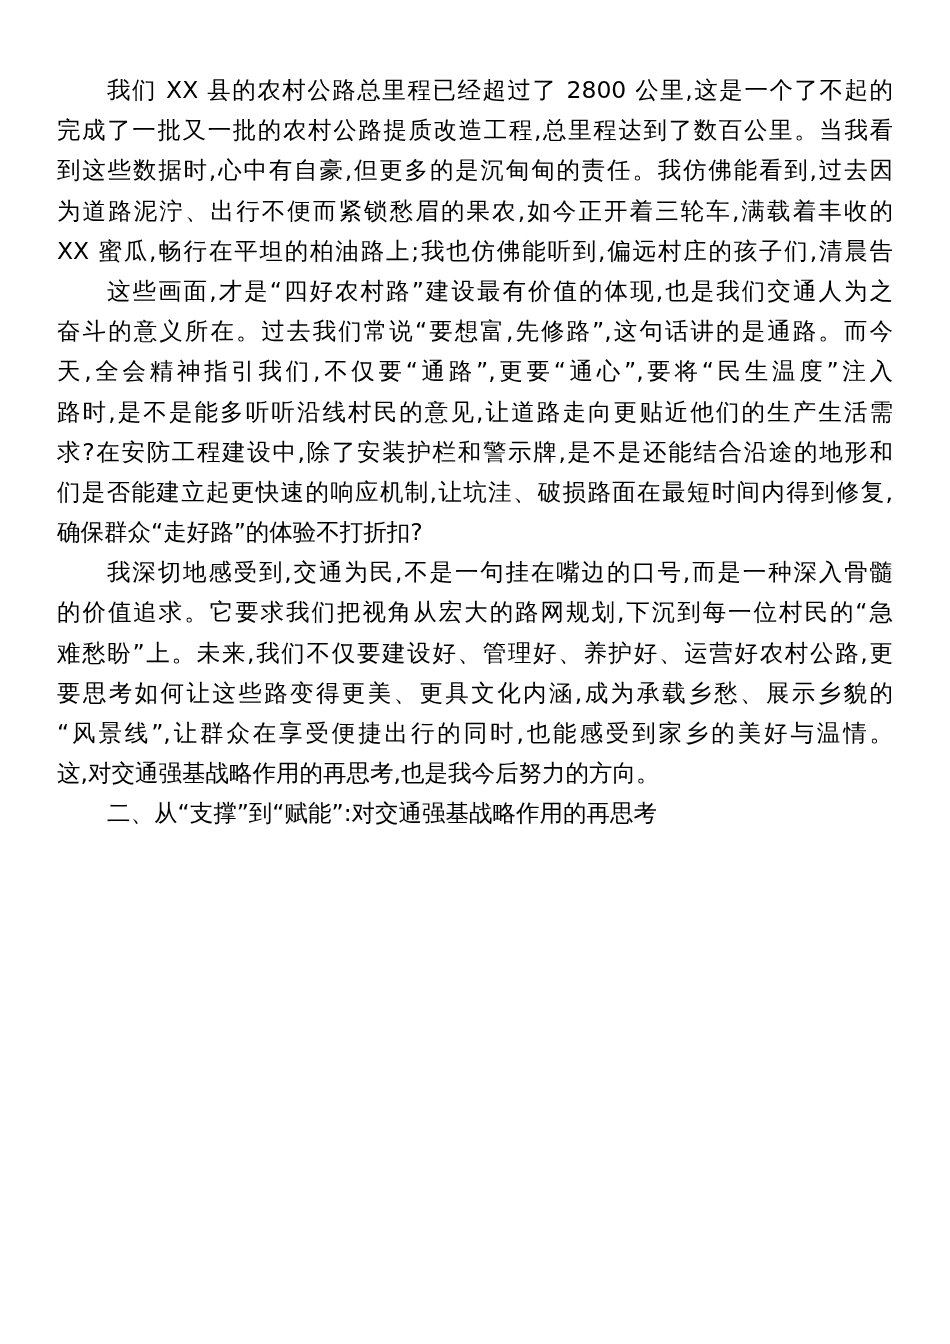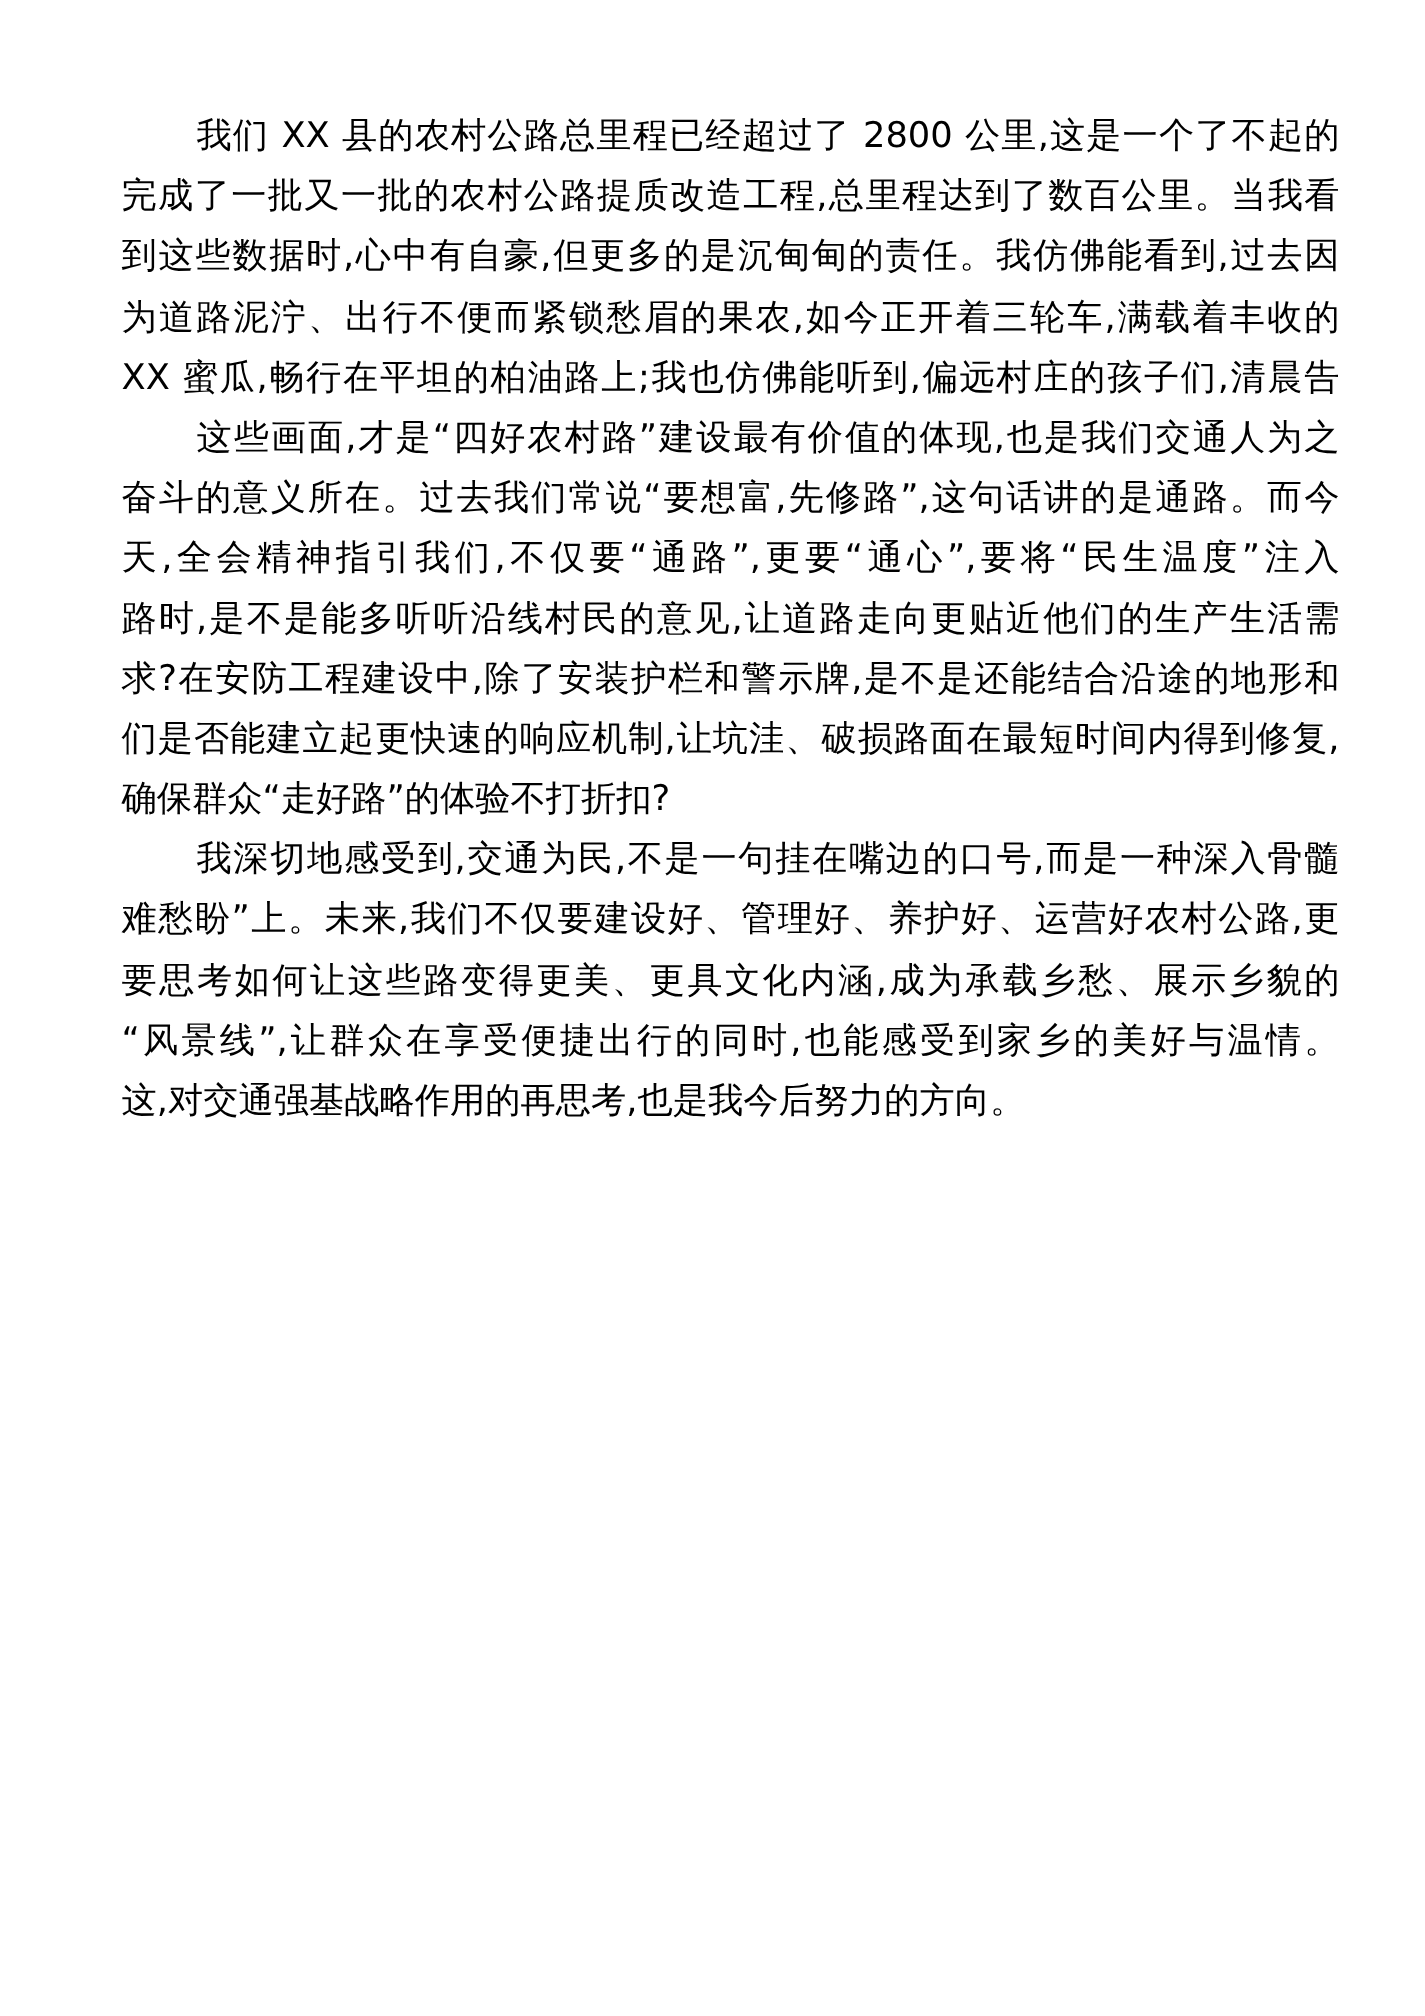--- a/index.html
+++ b/index.html
@@ -20,21 +20,20 @@
     left: 57px;
     top: 70px;
     width: 836px;
   }
   .line {
     height: 40.2px;
     line-height: 40.2px;
     font-size: 23.5px;
     white-space: nowrap;
     letter-spacing: 0px;
-    margin-left: 24px;
   }
   .line.justify {
     text-align: justify;
     text-align-last: justify;
   }
   .line.indent {
     padding-left: 50px;
   }
   .line.heading {
     padding-left: 50px;
@@ -58,20 +57,22 @@
     <div class="line justify">奋斗的意义所在。过去我们常说“要想富,先修路”,这句话讲的是通路。而今</div>
     <div class="line justify">天,全会精神指引我们,不仅要“通路”,更要“通心”,要将“民生温度”注入</div>
     <div class="line justify">路时,是不是能多听听沿线村民的意见,让道路走向更贴近他们的生产生活需</div>
     <div class="line justify">求?在安防工程建设中,除了安装护栏和警示牌,是不是还能结合沿途的地形和</div>
     <div class="line justify">们是否能建立起更快速的响应机制,让坑洼、破损路面在最短时间内得到修复,</div>
     <div class="line">确保群众“走好路”的体验不打折扣?</div>
   </div>
 
   <div>
     <div class="line justify indent">我深切地感受到,交通为民,不是一句挂在嘴边的口号,而是一种深入骨髓</div>
+    <div class="line justify">的价值追求。它要求我们把视角从宏大的路网规划,下沉到每一位村民的“急</div>
     <div class="line justify">难愁盼”上。未来,我们不仅要建设好、管理好、养护好、运营好农村公路,更</div>
     <div class="line justify">要思考如何让这些路变得更美、更具文化内涵,成为承载乡愁、展示乡貌的</div>
     <div class="line justify">“风景线”,让群众在享受便捷出行的同时,也能感受到家乡的美好与温情。</div>
     <div class="line">这,对交通强基战略作用的再思考,也是我今后努力的方向。</div>
   </div>
 
+  <div class="line heading">二、从“支撑”到“赋能”:对交通强基战略作用的再思考</div>
 
 </div>
 
 </body></html>

